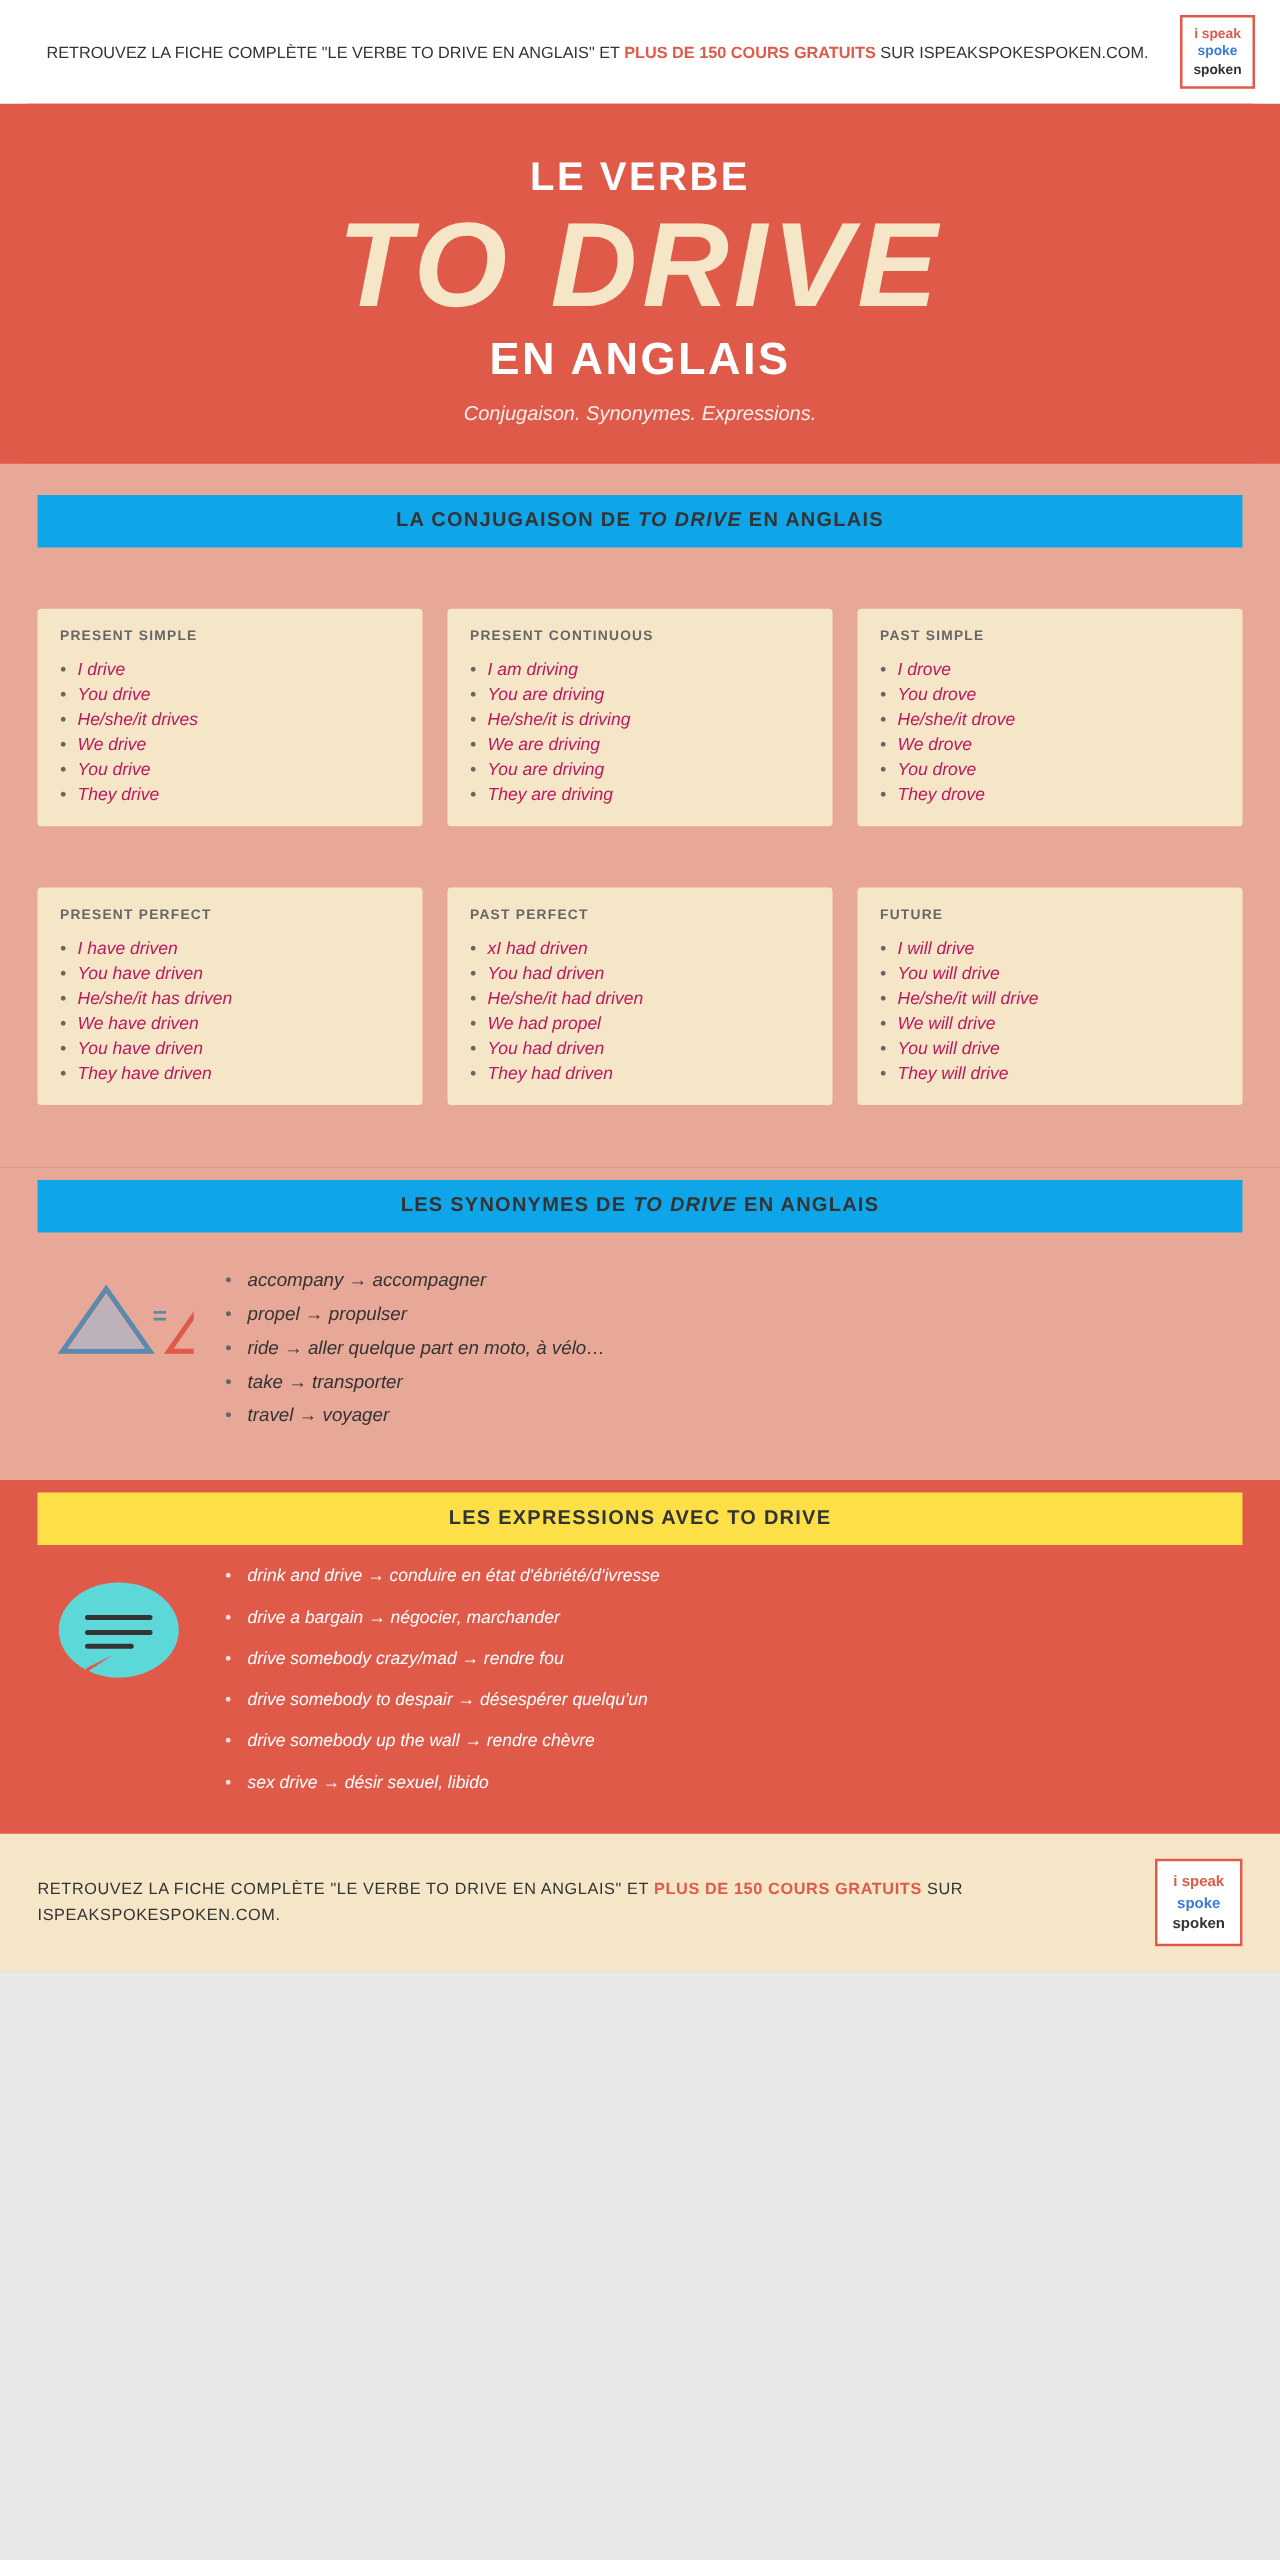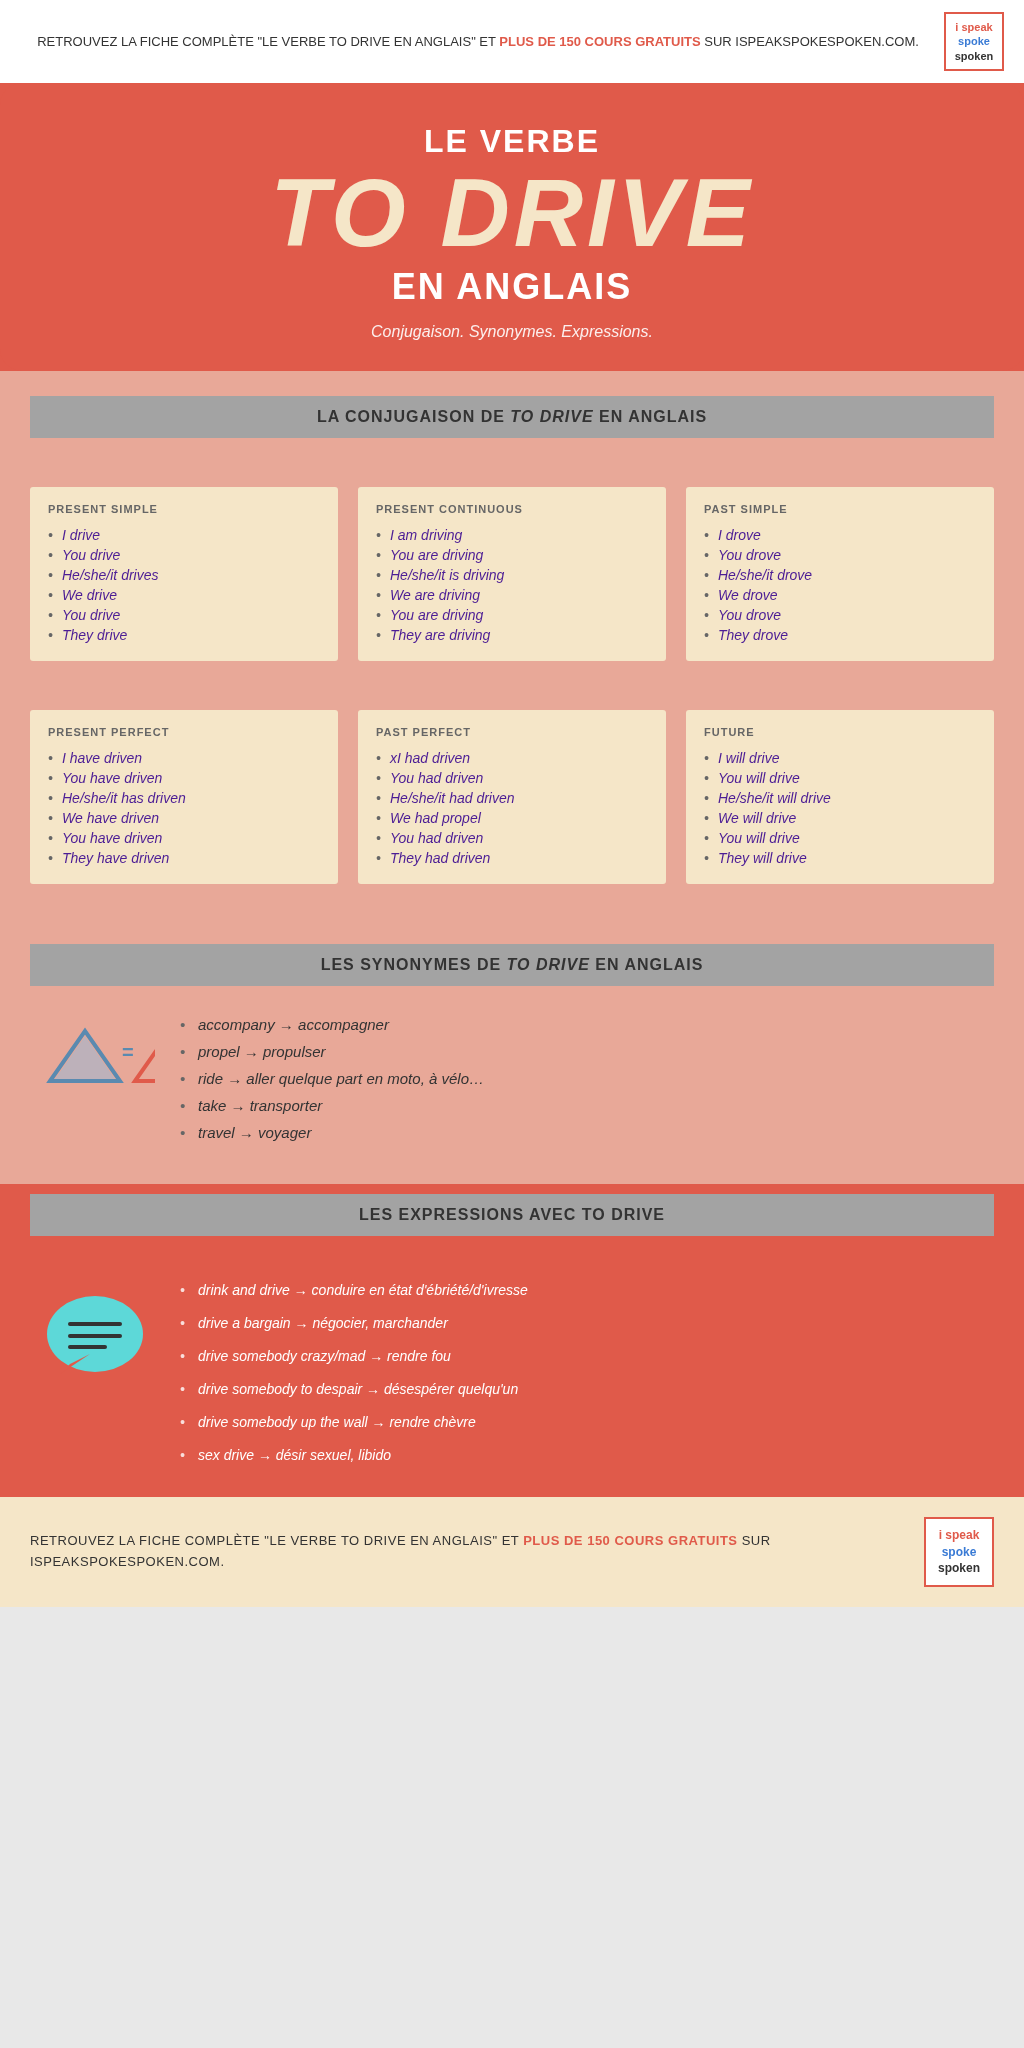--- a/index.html
+++ b/index.html
@@ -82,21 +82,21 @@
       color: rgba(255,255,255,0.9);
       font-style: italic;
     }
 
     
     .conjugaison-section {
       background: #e8a898;
       padding: 25px 30px;
     }
     .section-title-box {
-      background: #a3a3a3;
+      background: #0ea5e9;
       text-align: center;
       padding: 12px 20px;
       margin-bottom: 25px;
       font-size: 16px;
       font-weight: bold;
       color: #333;
       letter-spacing: 1px;
     }
     .section-title-box em {
       font-style: italic;
@@ -120,21 +120,21 @@
       letter-spacing: 1px;
       text-transform: uppercase;
       margin-bottom: 10px;
     }
     .tense-box ul {
       list-style: none;
       padding: 0;
     }
     .tense-box ul li {
       font-size: 14px;
-      color: #4c1d95;
+      color: #be185d;
       font-style: italic;
       padding: 2px 0;
       padding-left: 14px;
       position: relative;
     }
     .tense-box ul li::before {
       content: '•';
       position: absolute;
       left: 0;
       color: #666;
@@ -179,24 +179,24 @@
       left: 0;
       color: #666;
     }
 
     
     .expressions-section {
       background: #e05a4a;
       padding: 10px 30px 25px;
     }
     .expressions-title-box {
-      background: #a3a3a3;
+      background: #fde047;
       text-align: center;
       padding: 12px 20px;
-      margin-bottom: 38px;
+      margin-bottom: 8px;
       font-size: 16px;
       font-weight: bold;
       color: #333;
       letter-spacing: 1px;
     }
     .expressions-content {
       display: flex;
       align-items: flex-start;
       gap: 20px;
     }

